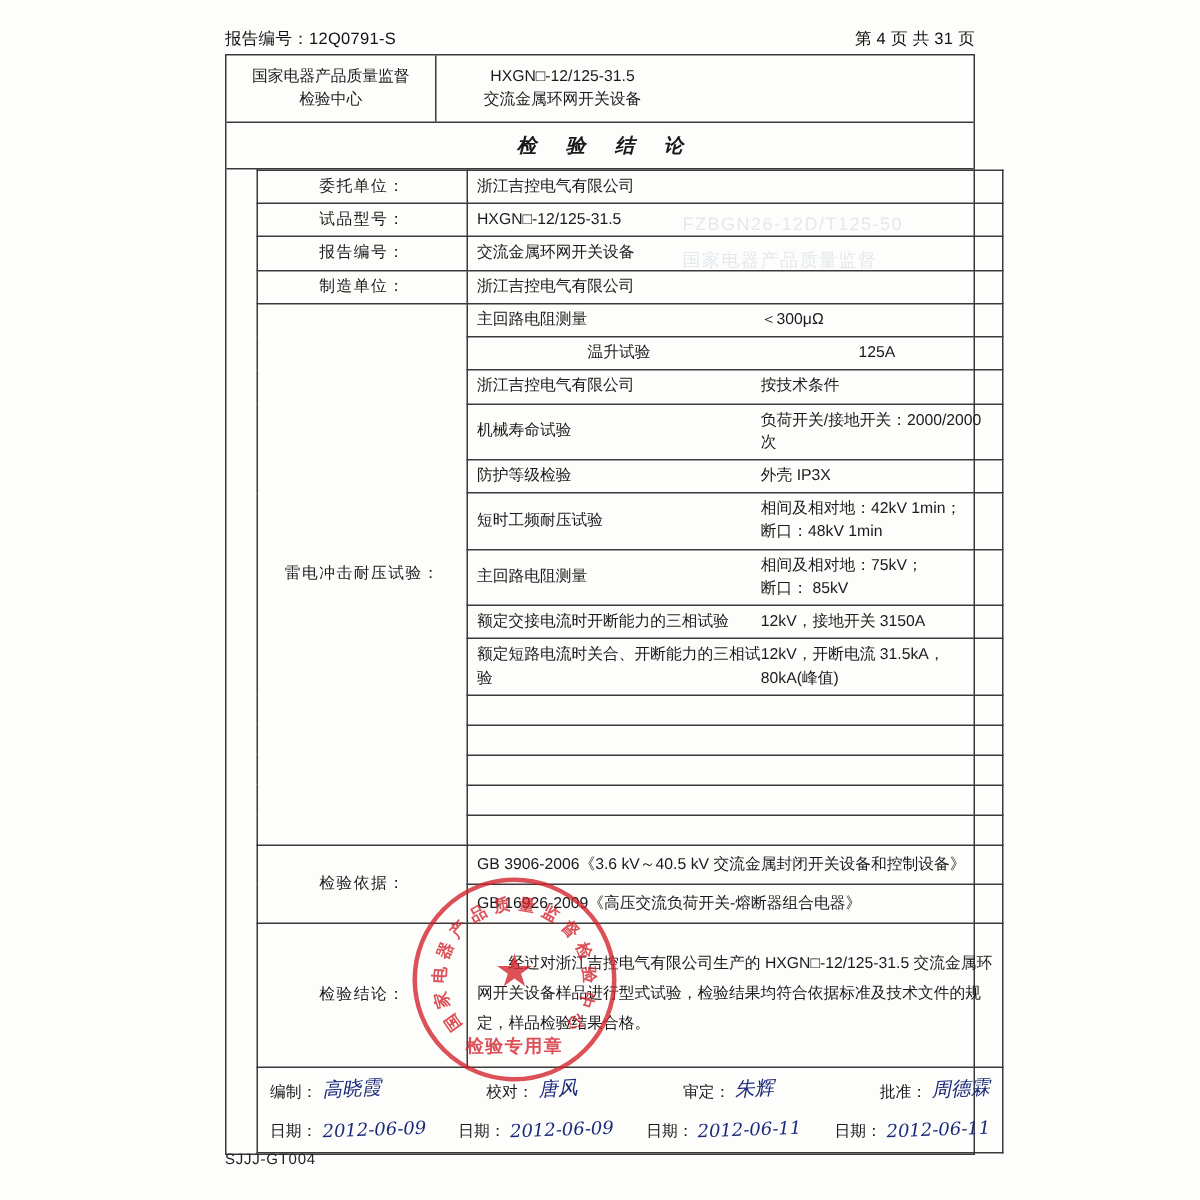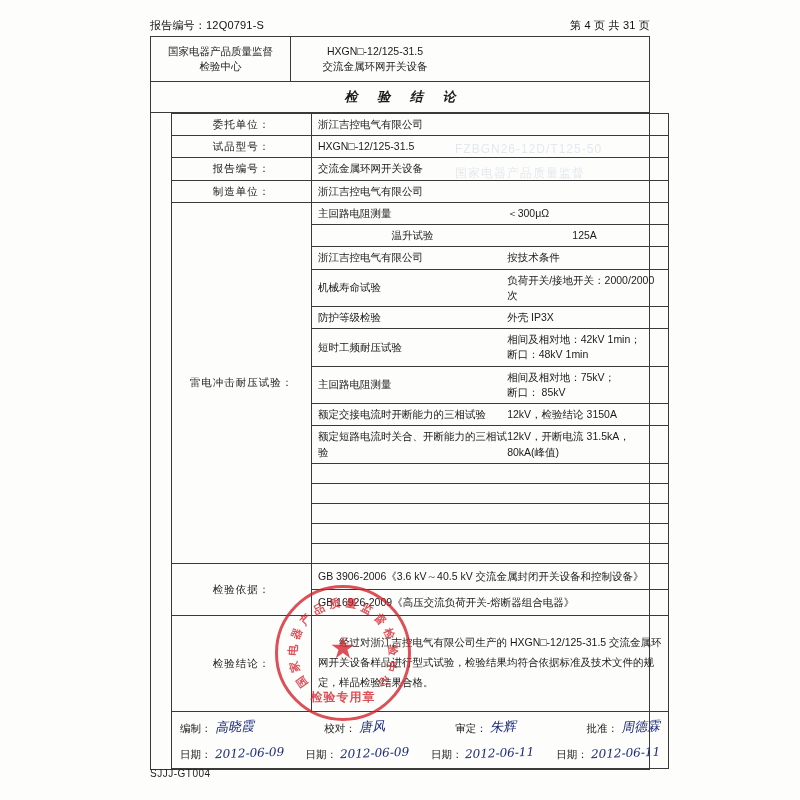--- a/index.html
+++ b/index.html
@@ -374,21 +374,21 @@
                 </tbody>
               </table>
             </td>
           </tr>
       <tr>
             <td class="value">
         <table style="width:100%;border-collapse:collapse;table-layout:fixed;border:0;">
                 <tbody>
                   <tr>
         <td style="border:0;padding:0;width:55%;">额定交接电流时开断能力的三相试验</td>
-        <td style="border:0;padding:0;">12kV，检验结论 3150A</td>
+        <td style="border:0;padding:0;">12kV，接地开关 3150A</td>
                   </tr>
                 </tbody>
               </table>
             </td>
           </tr>
       <tr>
             <td class="value">
         <table style="width:100%;border-collapse:collapse;table-layout:fixed;border:0;">
                 <tbody>
                   <tr>

